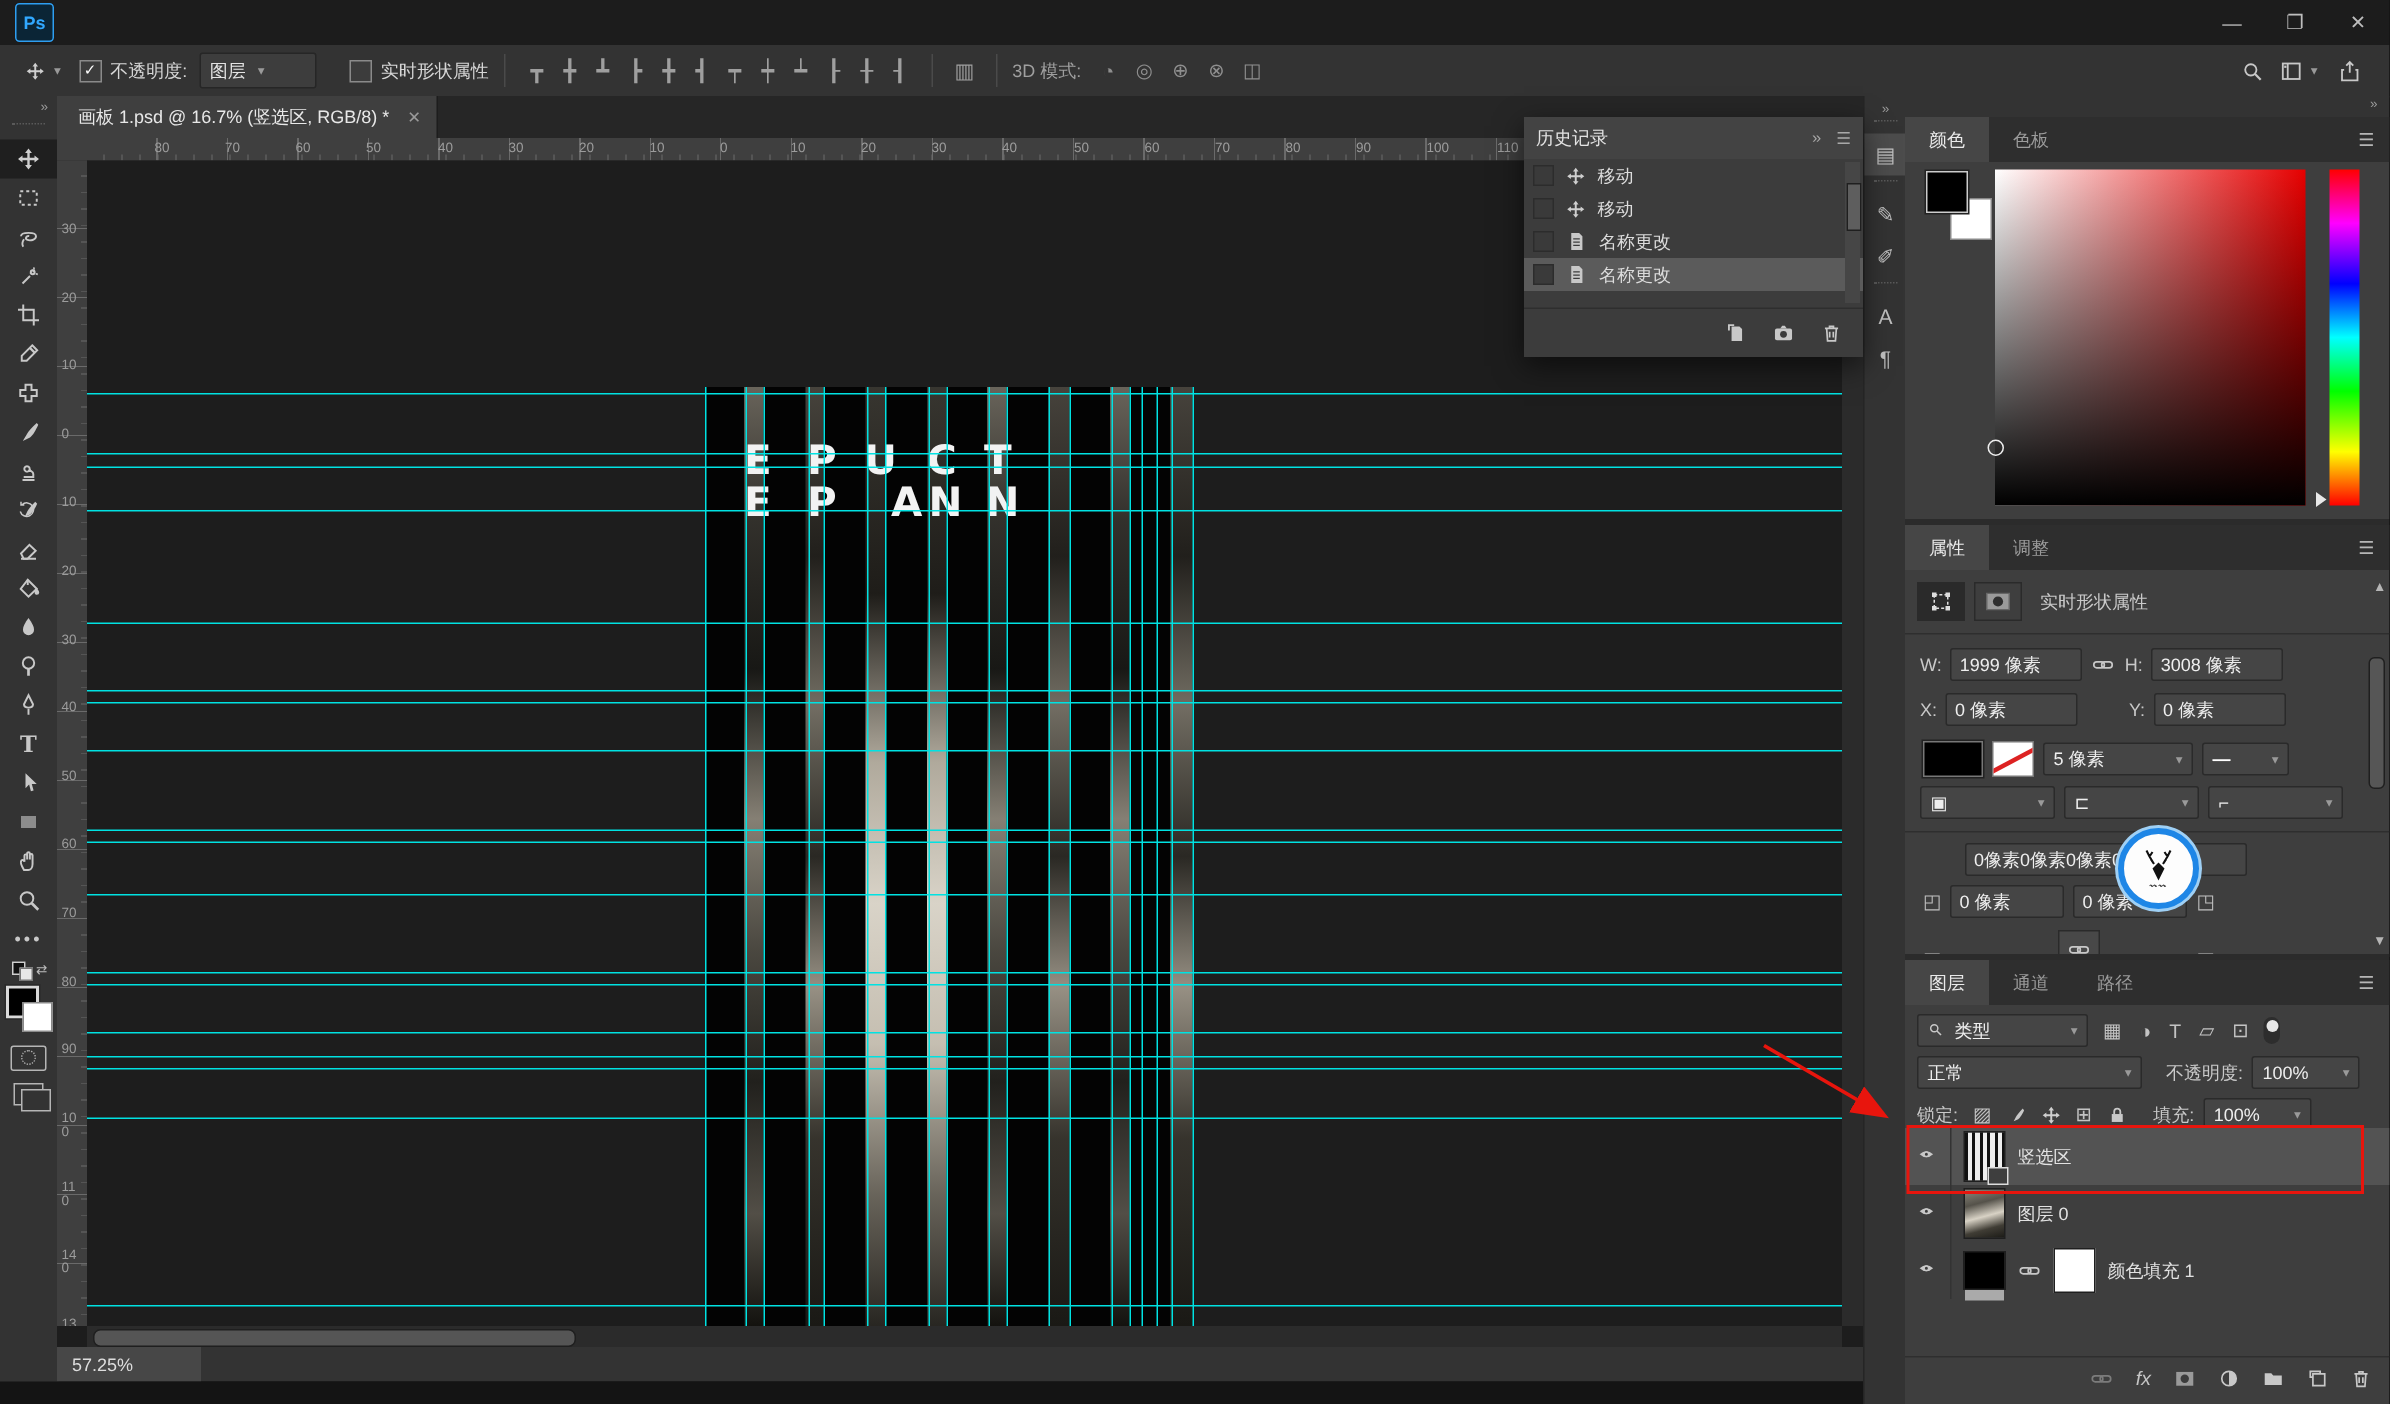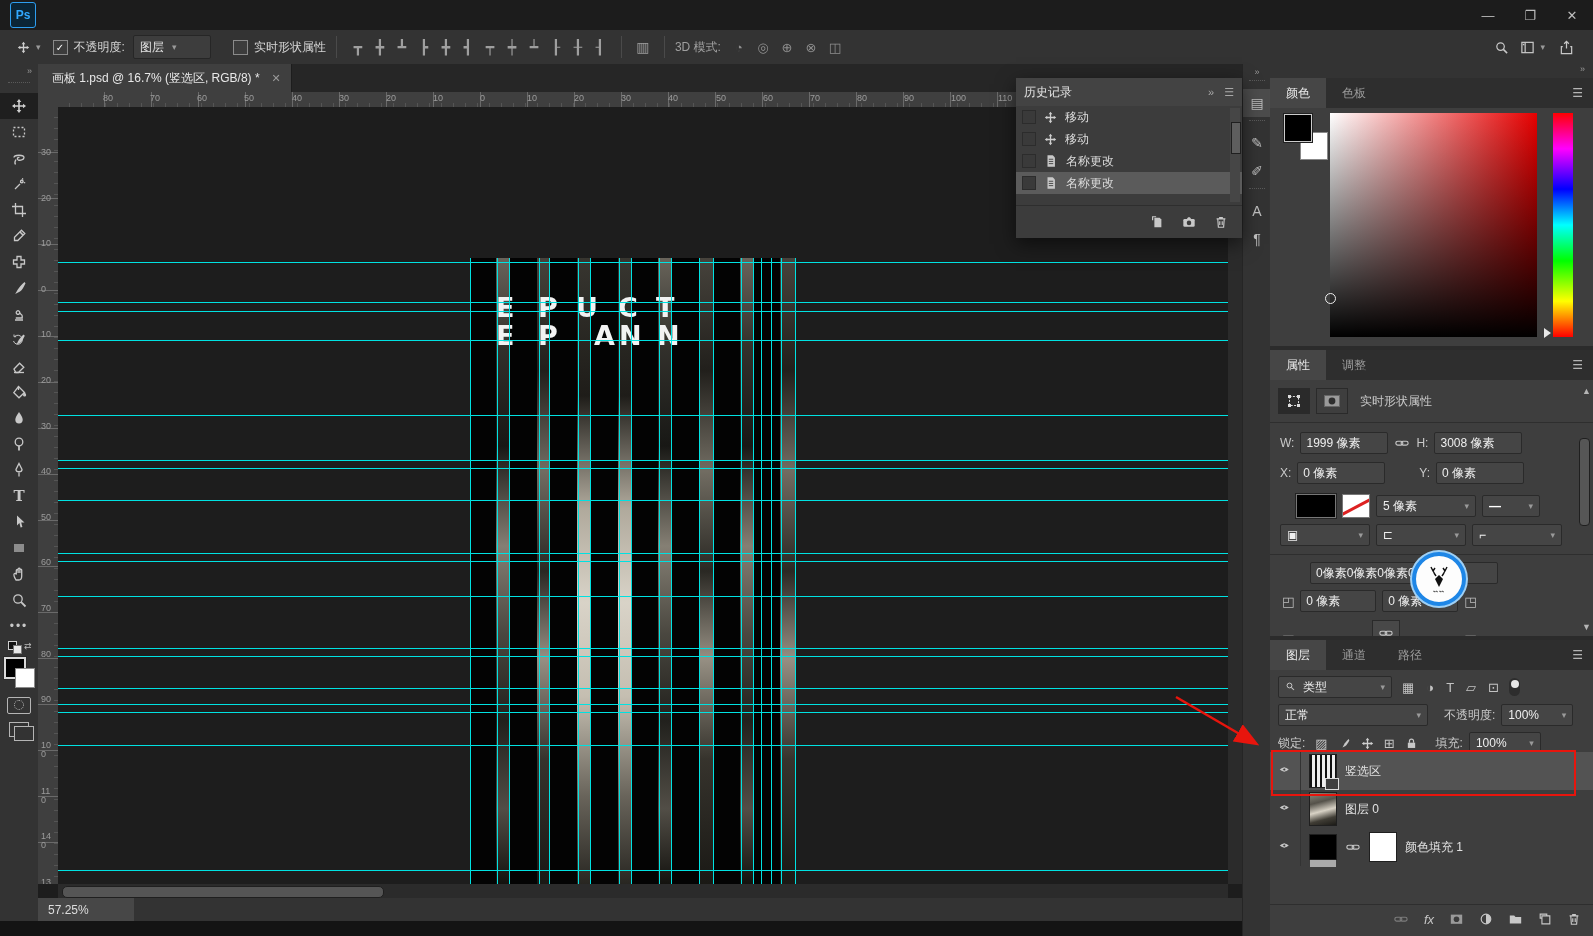--- a/index.html
+++ b/index.html
@@ -655,21 +655,21 @@
     <span class="plabel">H:</span>
     <span class="field" style="width:76px">3008 像素</span>
   </div>
   <div class="prow" style="left:10px;top:112px;">
     <span class="plabel">X:</span>
     <span class="field" style="width:76px">0 像素</span>
     <span style="width:22px"></span>
     <span class="plabel">Y:</span>
     <span class="field" style="width:76px">0 像素</span>
   </div>
-  <div class="prow" style="left:26px;top:144px;">
+  <div class="prow" style="left:12px;top:144px;">
     <span class="swatch-fill"></span>
     <span class="swatch-stroke">
         <i></i>
       </span>
     <span class="pdd" style="width:86px">
       <span>5 像素</span>
       <span class="dd-arrow">▾</span>
     </span>
     <span class="pdd" style="width:44px">
       <span style="color:#fff;font-weight:bold">—</span>

